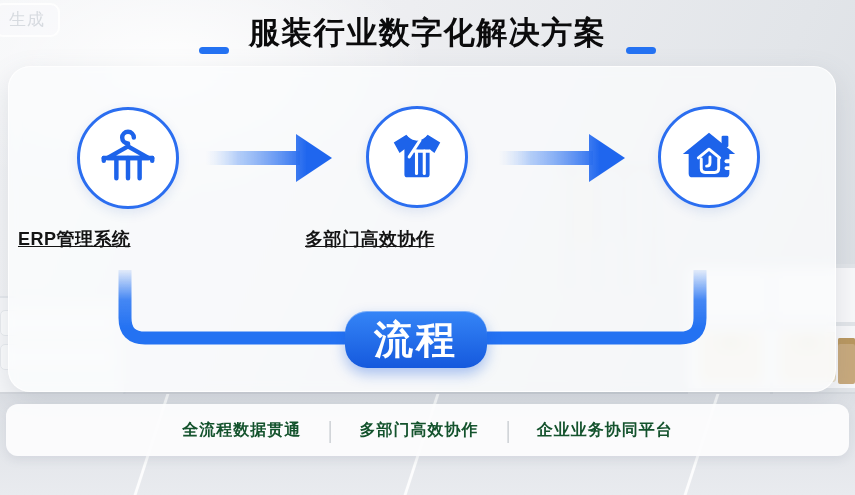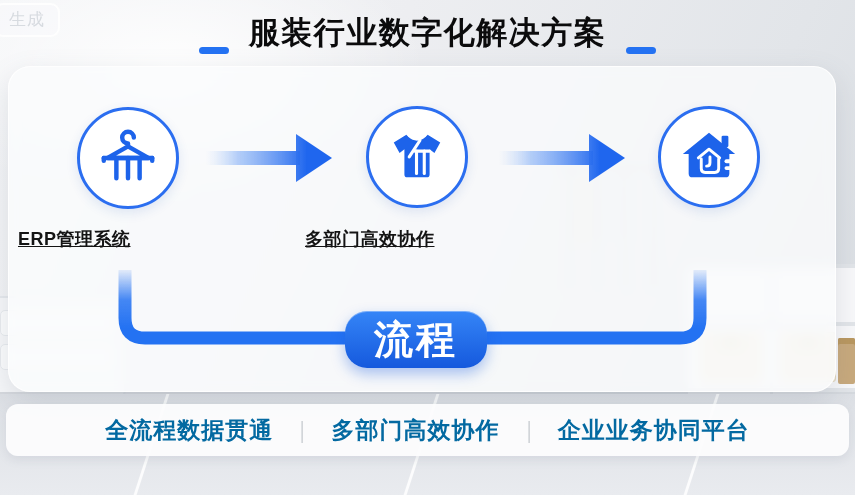--- a/index.html
+++ b/index.html
@@ -63,21 +63,21 @@
           border-radius:22px; background:linear-gradient(#3585f7,#1559dd);
           box-shadow:0 6px 14px rgba(21,89,221,.35), inset 0 1px 0 rgba(255,255,255,.35);
           display:flex; align-items:center; justify-content:center; }
   .pill span { color:#ffffff; font-size:39px; font-weight:bold; letter-spacing:3px; }
 
   
   .bottom-bar { position:absolute; left:6px; top:404px; width:843px; height:52px; z-index:4;
                 background:rgba(252,252,253,.95); border-radius:12px;
                 box-shadow:0 4px 10px rgba(120,130,150,.14);
                 display:flex; align-items:center; justify-content:center; gap:26px; }
-  .bottom-item { font-size:23px; font-weight:bold; color:#0369a1; letter-spacing:1px; }
+  .bottom-item { font-size:16px; font-weight:bold; color:#14532d; letter-spacing:1px; }
   .bottom-divider { color:#c3c8cd; font-size:24px; font-weight:normal; transform:scaleX(.6); }
 </style>
 </head>
 <body>
 
 <div class="stage">
 
   <div class="glow"></div>
 
   <div class="rack">

